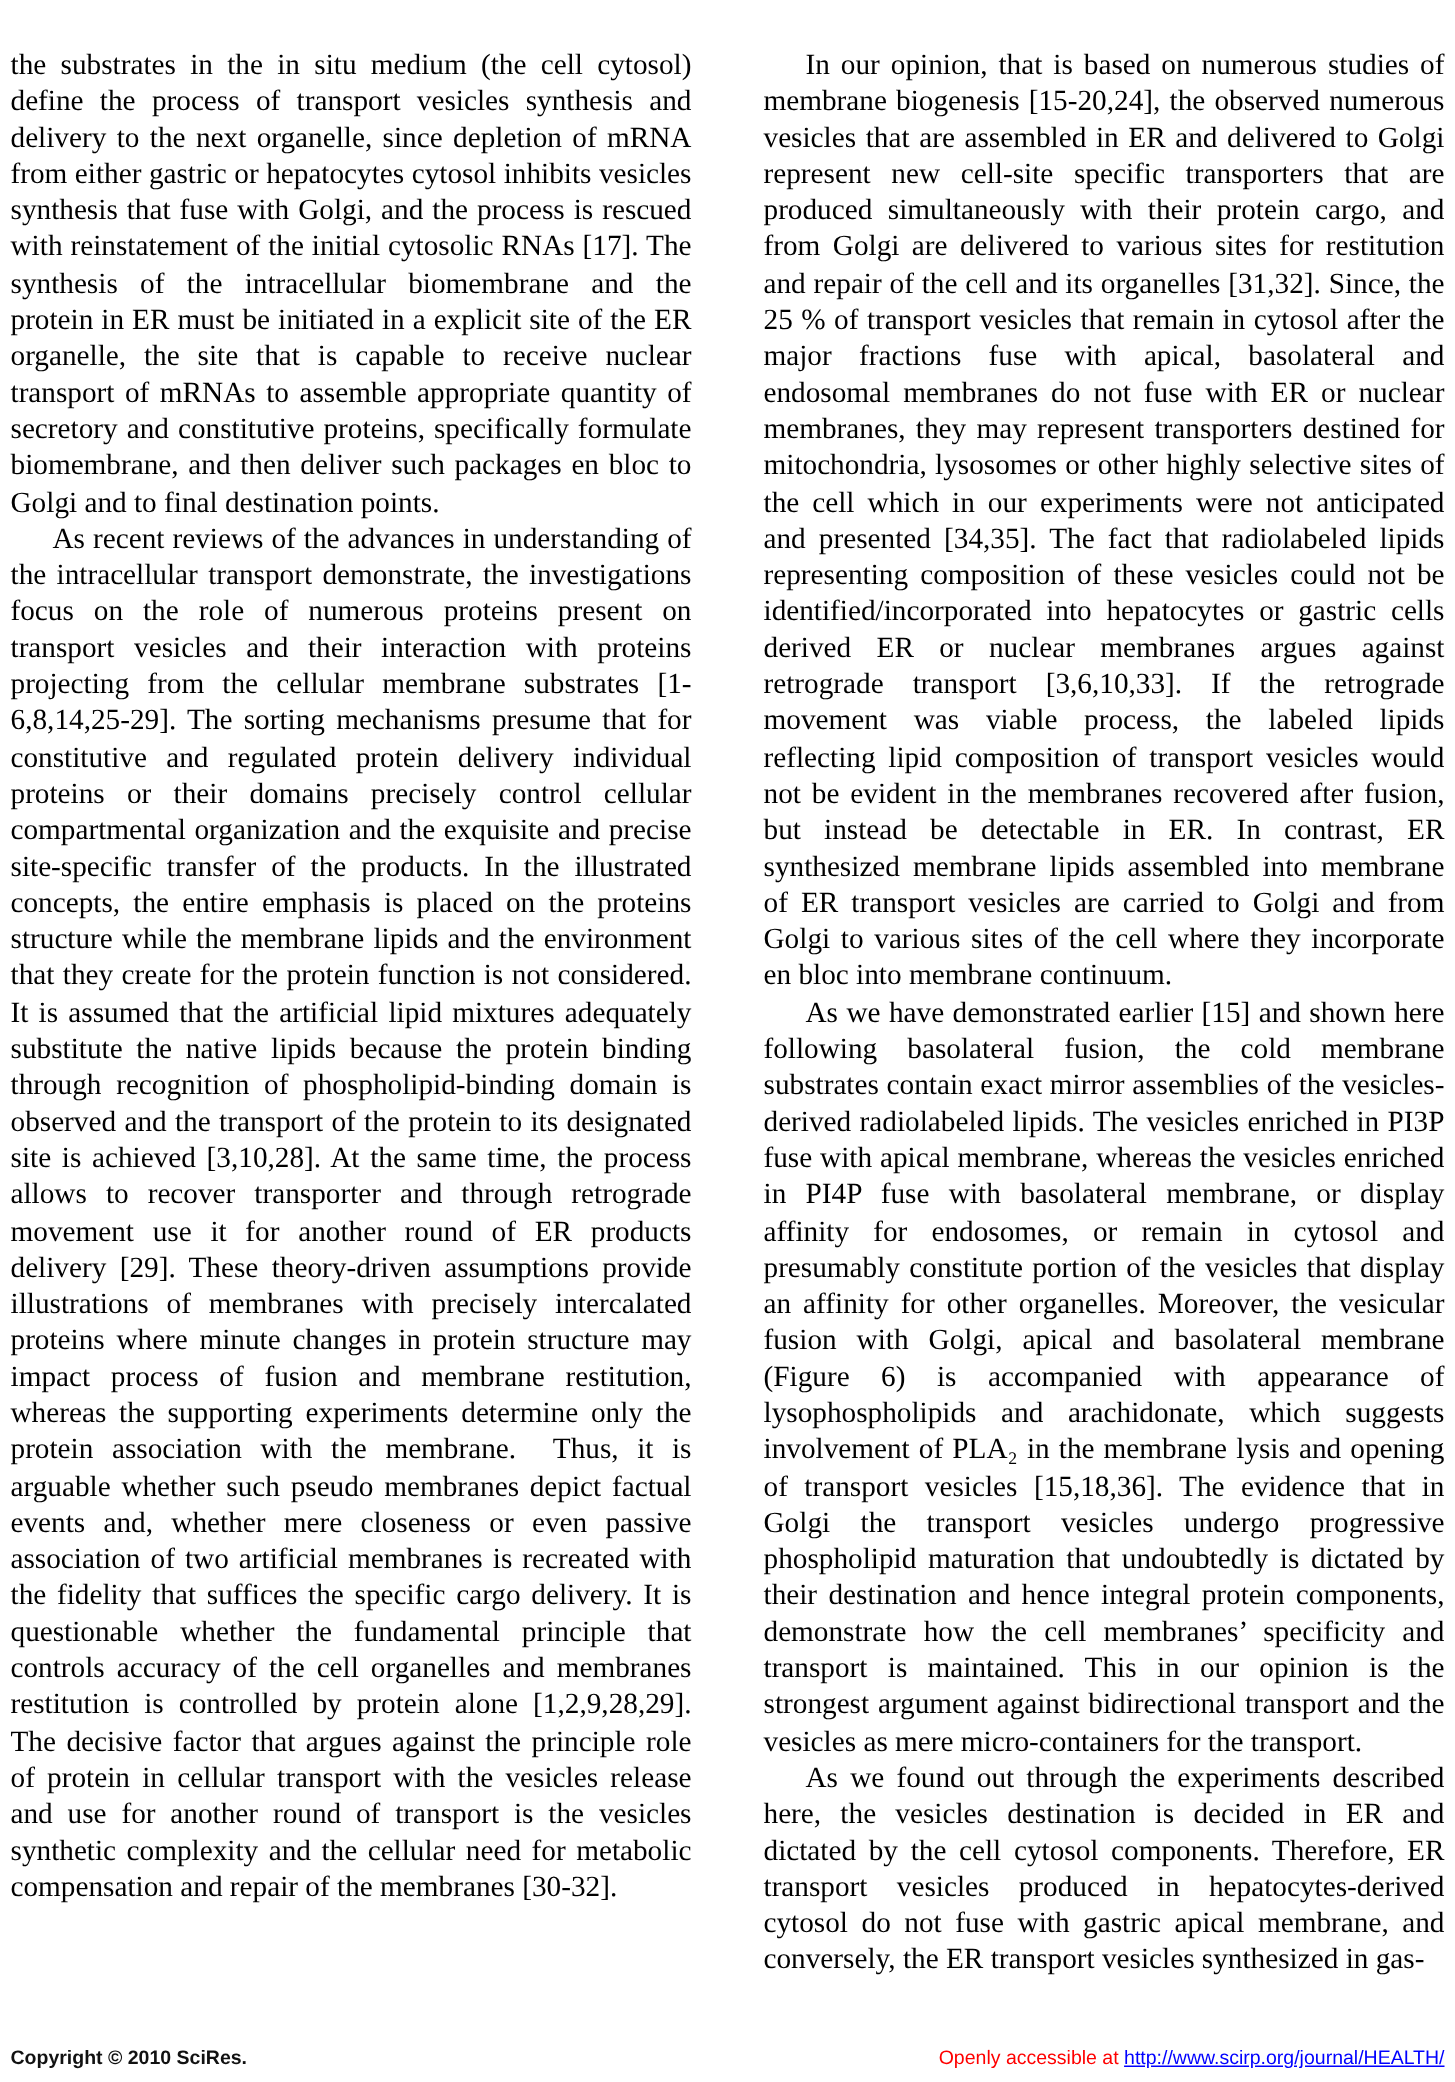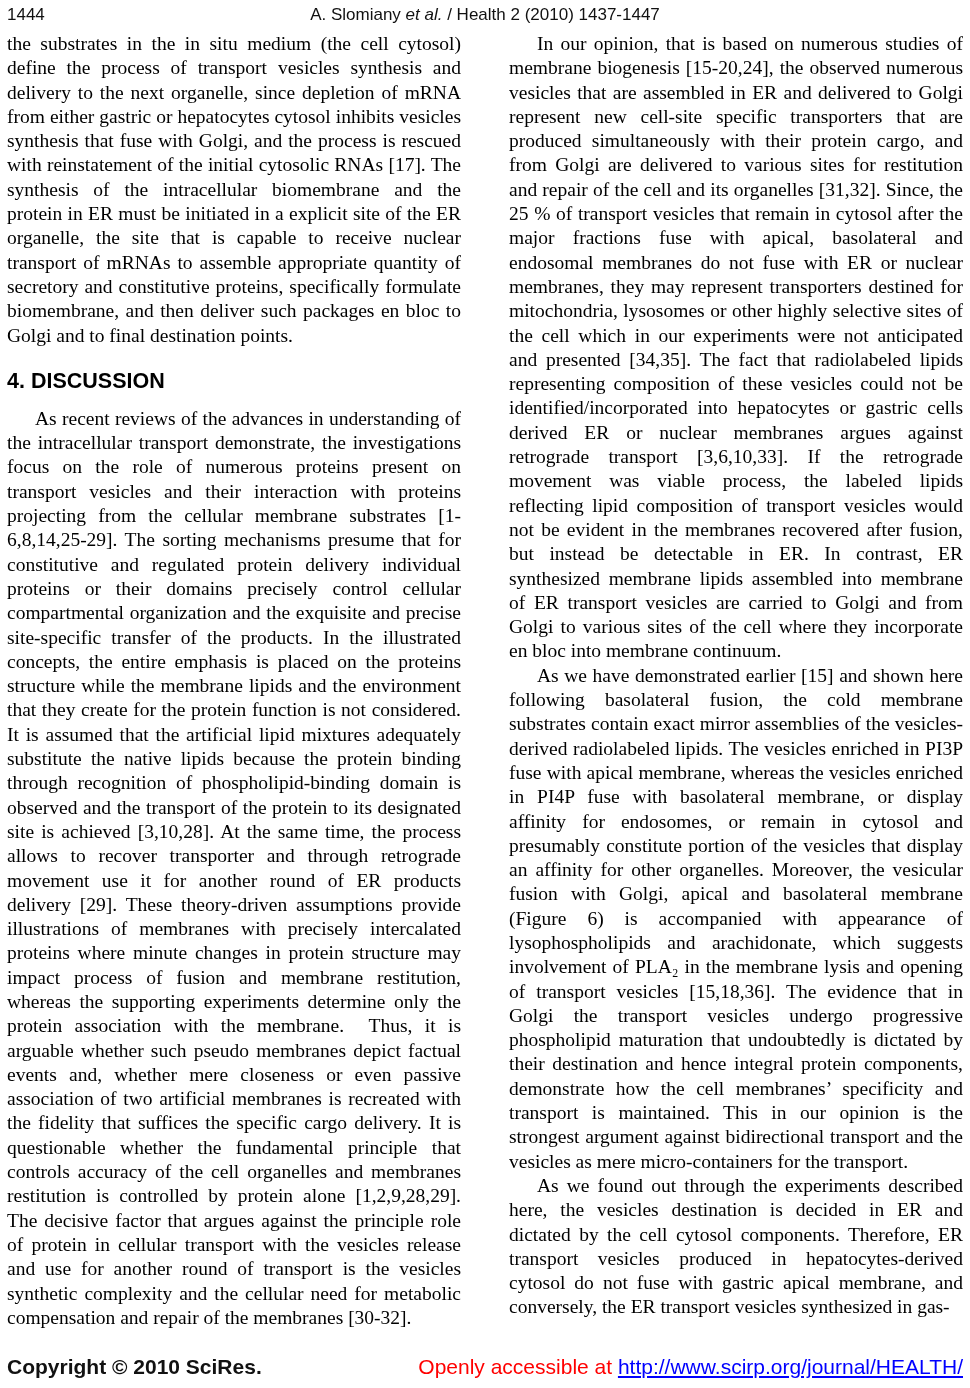--- a/index.html
+++ b/index.html
@@ -69,50 +69,45 @@
   }
   .pg-footer {
     position: absolute;
     left: 7px;
     right: 7px;
     bottom: 9px;
     display: flex;
     justify-content: space-between;
     align-items: baseline;
     font-family: "Liberation Sans", "DejaVu Sans", sans-serif;
-    font-size: 21px;
+    font-size: 13px;
   }
   .copyright {
     font-weight: bold;
     color: #111111;
   }
   .access-text {
     color: var(--access-red, #ff0000);
     text-align: center;
   }
   .access-link {
     color: var(--link-blue, #0000ff);
     text-decoration: underline;
   }
 </style>
 </head>
 <body>
 
 <div class="page">
 
-  <header class="pg-header">
-    <span class="pg-num">1444</span>
-    <span class="running-title"><span>A. Slomiany </span><i>et al.</i><span> / Health 2 (2010) 1437-1447</span></span>
-  </header>
 
   <main class="columns">
 
     <section class="col">
       <p class="para">the substrates in the in situ medium (the cell cytosol) define the process of transport vesicles synthesis and delivery to the next organelle, since depletion of mRNA from either gastric or hepatocytes cytosol inhibits vesicles synthesis that fuse with Golgi, and the process is rescued with reinstatement of the initial cytosolic RNAs [17]. The synthesis of the intracellular biomembrane and the protein in ER must be initiated in a explicit site of the ER organelle, the site that is capable to receive nuclear transport of mRNAs to assemble appropriate quantity of secretory and constitutive proteins, specifically formulate biomembrane, and then deliver such packages en bloc to Golgi and to final destination points.</p>
-      <h2 class="section-heading">4. DISCUSSION</h2>
       <p class="para indent">As recent reviews of the advances in understanding of the intracellular transport demonstrate, the investigations focus on the role of numerous proteins present on transport vesicles and their interaction with proteins projecting from the cellular membrane substrates [1-6,8,14,25-29]. The sorting mechanisms presume that for constitutive and regulated protein delivery individual proteins or their domains precisely control cellular compartmental organization and the exquisite and precise site-specific transfer of the products. In the illustrated concepts, the entire emphasis is placed on the proteins structure while the membrane lipids and the environment that they create for the protein function is not considered. It is assumed that the artificial lipid mixtures adequately substitute the native lipids because the protein binding through recognition of phospholipid-binding domain is observed and the transport of the protein to its designated site is achieved [3,10,28]. At the same time, the process allows to recover transporter and through retrograde movement use it for another round of ER products delivery [29]. These theory-driven assumptions provide illustrations of membranes with precisely intercalated proteins where minute changes in protein structure may impact process of fusion and membrane restitution, whereas the supporting experiments determine only the protein association with the membrane.&nbsp; Thus, it is arguable whether such pseudo membranes depict factual events and, whether mere closeness or even passive association of two artificial membranes is recreated with the fidelity that suffices the specific cargo delivery. It is questionable whether the fundamental principle that controls accuracy of the cell organelles and membranes restitution is controlled by protein alone [1,2,9,28,29]. The decisive factor that argues against the principle role of protein in cellular transport with the vesicles release and use for another round of transport is the vesicles synthetic complexity and the cellular need for metabolic compensation and repair of the membranes [30-32].</p>
     </section>
 
     <section class="col">
       <p class="para indent">In our opinion, that is based on numerous studies of membrane biogenesis [15-20,24], the observed numerous vesicles that are assembled in ER and delivered to Golgi represent new cell-site specific transporters that are produced simultaneously with their protein cargo, and from Golgi are delivered to various sites for restitution and repair of the cell and its organelles [31,32]. Since, the 25 % of transport vesicles that remain in cytosol after the major fractions fuse with apical, basolateral and endosomal membranes do not fuse with ER or nuclear membranes, they may represent transporters destined for mitochondria, lysosomes or other highly selective sites of the cell which in our experiments were not anticipated and presented [34,35]. The fact that radiolabeled lipids representing composition of these vesicles could not be identified/incorporated into hepatocytes or gastric cells derived ER or nuclear membranes argues against retrograde transport [3,6,10,33]. If the retrograde movement was viable process, the labeled lipids reflecting lipid composition of transport vesicles would not be evident in the membranes recovered after fusion, but instead be detectable in ER. In contrast, ER synthesized membrane lipids assembled into membrane of ER transport vesicles are carried to Golgi and from Golgi to various sites of the cell where they incorporate en bloc into membrane continuum.</p>
       <p class="para indent"><span>As we have demonstrated earlier [15] and shown here following basolateral fusion, the cold membrane substrates contain exact mirror assemblies of the vesicles-derived radiolabeled lipids. The vesicles enriched in PI3P fuse with apical membrane, whereas the vesicles enriched in PI4P fuse with basolateral membrane, or display affinity for endosomes, or remain in cytosol and presumably constitute portion of the vesicles that display an affinity for other organelles. Moreover, the vesicular fusion with Golgi, apical and basolateral membrane (</span><span class="fig-ref">Figure 6</span><span>) is accompanied with appearance of lysophospholipids and arachidonate, which suggests involvement of PLA₂ in the membrane lysis and opening of transport vesicles [15,18,36]. The evidence that in Golgi the transport vesicles undergo progressive phospholipid maturation that undoubtedly is dictated by their destination and hence integral protein components, demonstrate how the cell membranes’ specificity and transport is maintained. This in our opinion is the strongest argument against bidirectional transport and the vesicles as mere micro-containers for the transport.</span></p>
       <p class="para indent">As we found out through the experiments described here, the vesicles destination is decided in ER and dictated by the cell cytosol components. Therefore, ER transport vesicles produced in hepatocytes-derived cytosol do not fuse with gastric apical membrane, and conversely, the ER transport vesicles synthesized in gas-</p>
     </section>
 
   </main>

